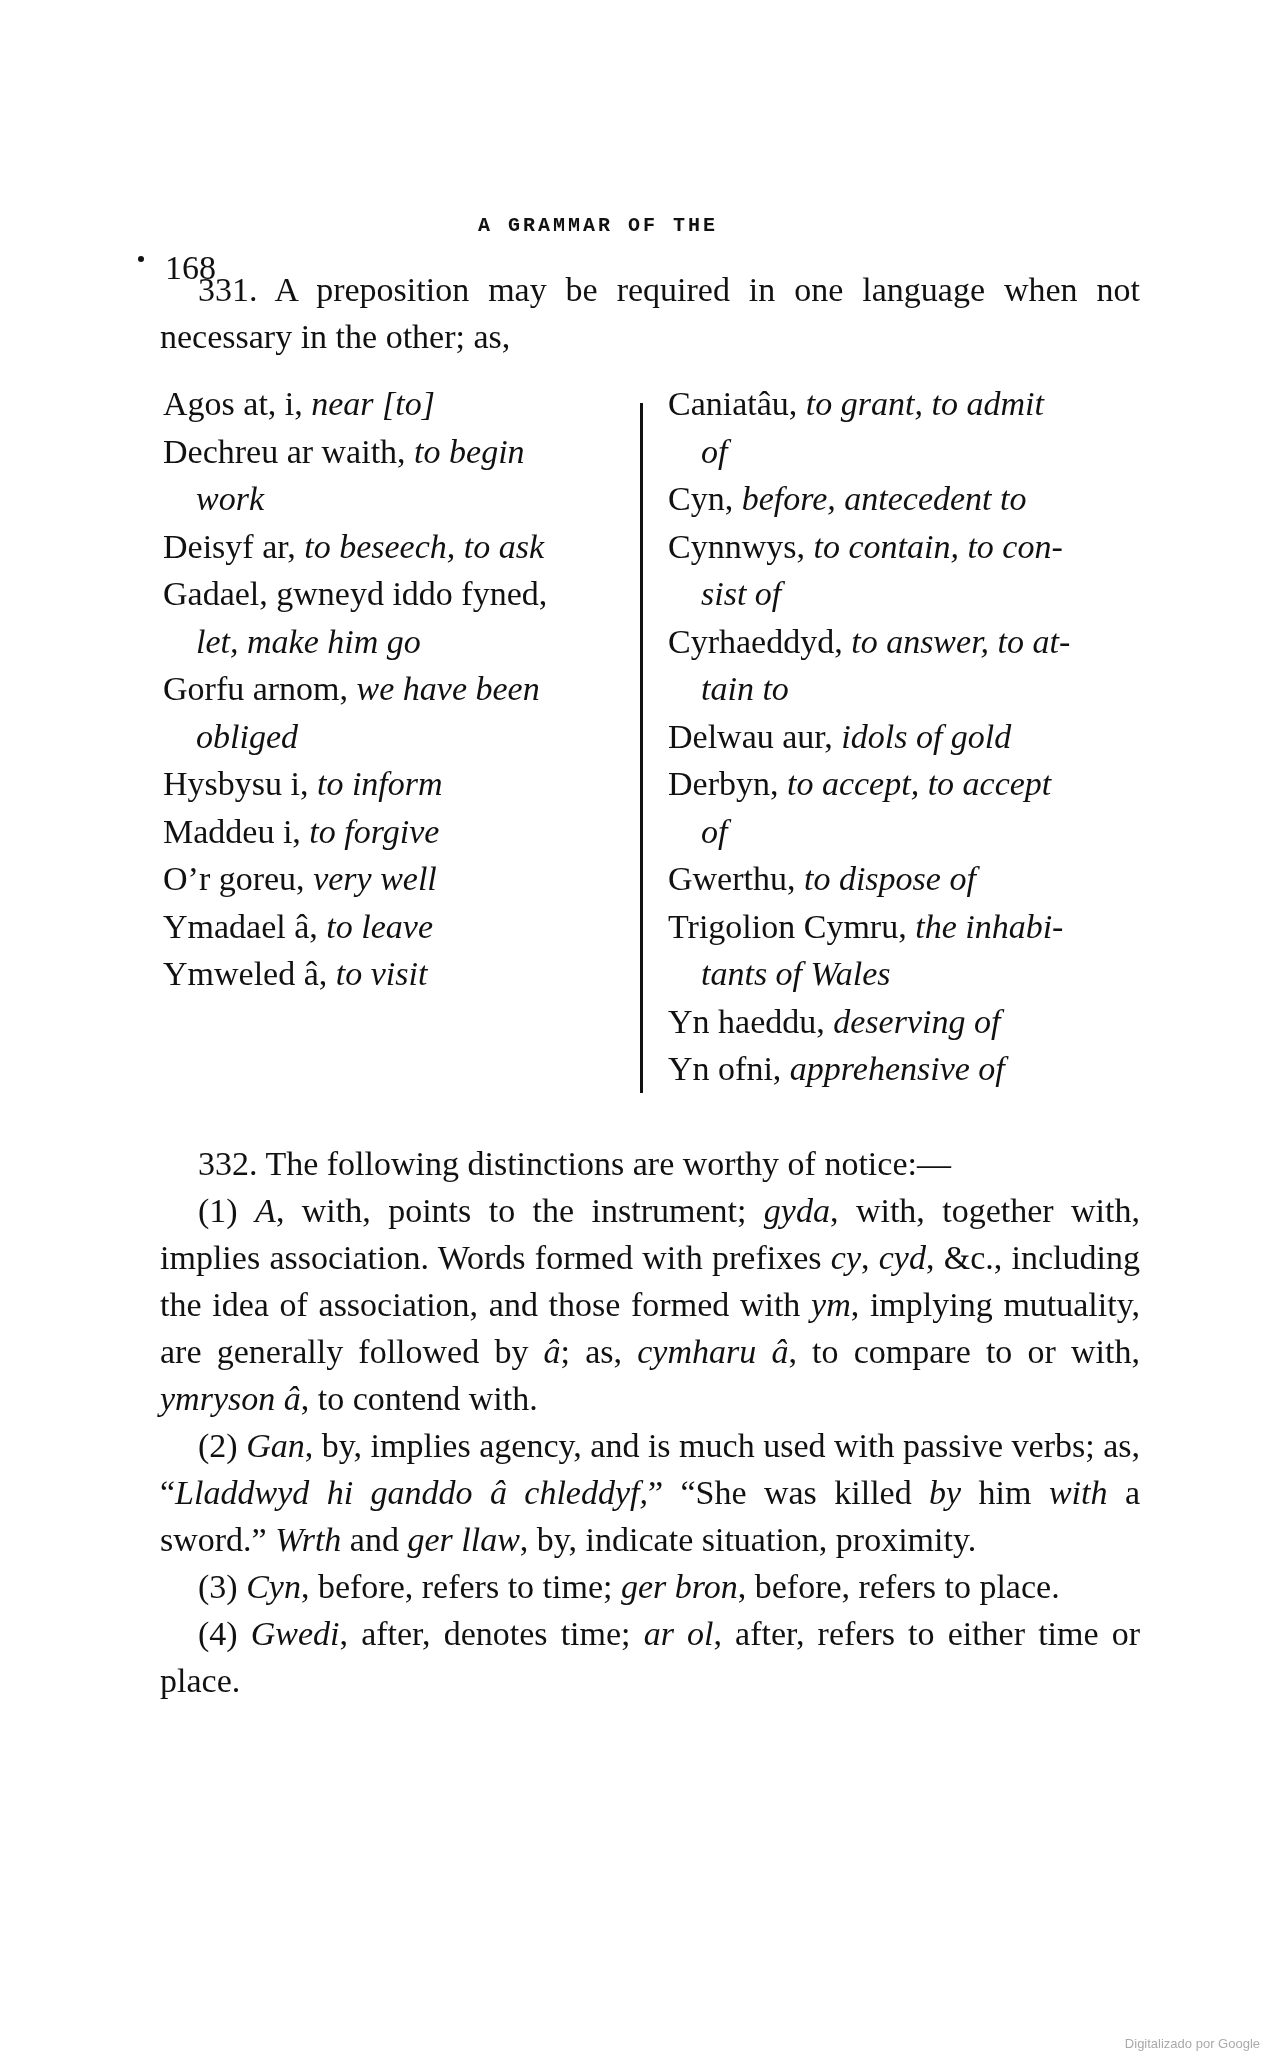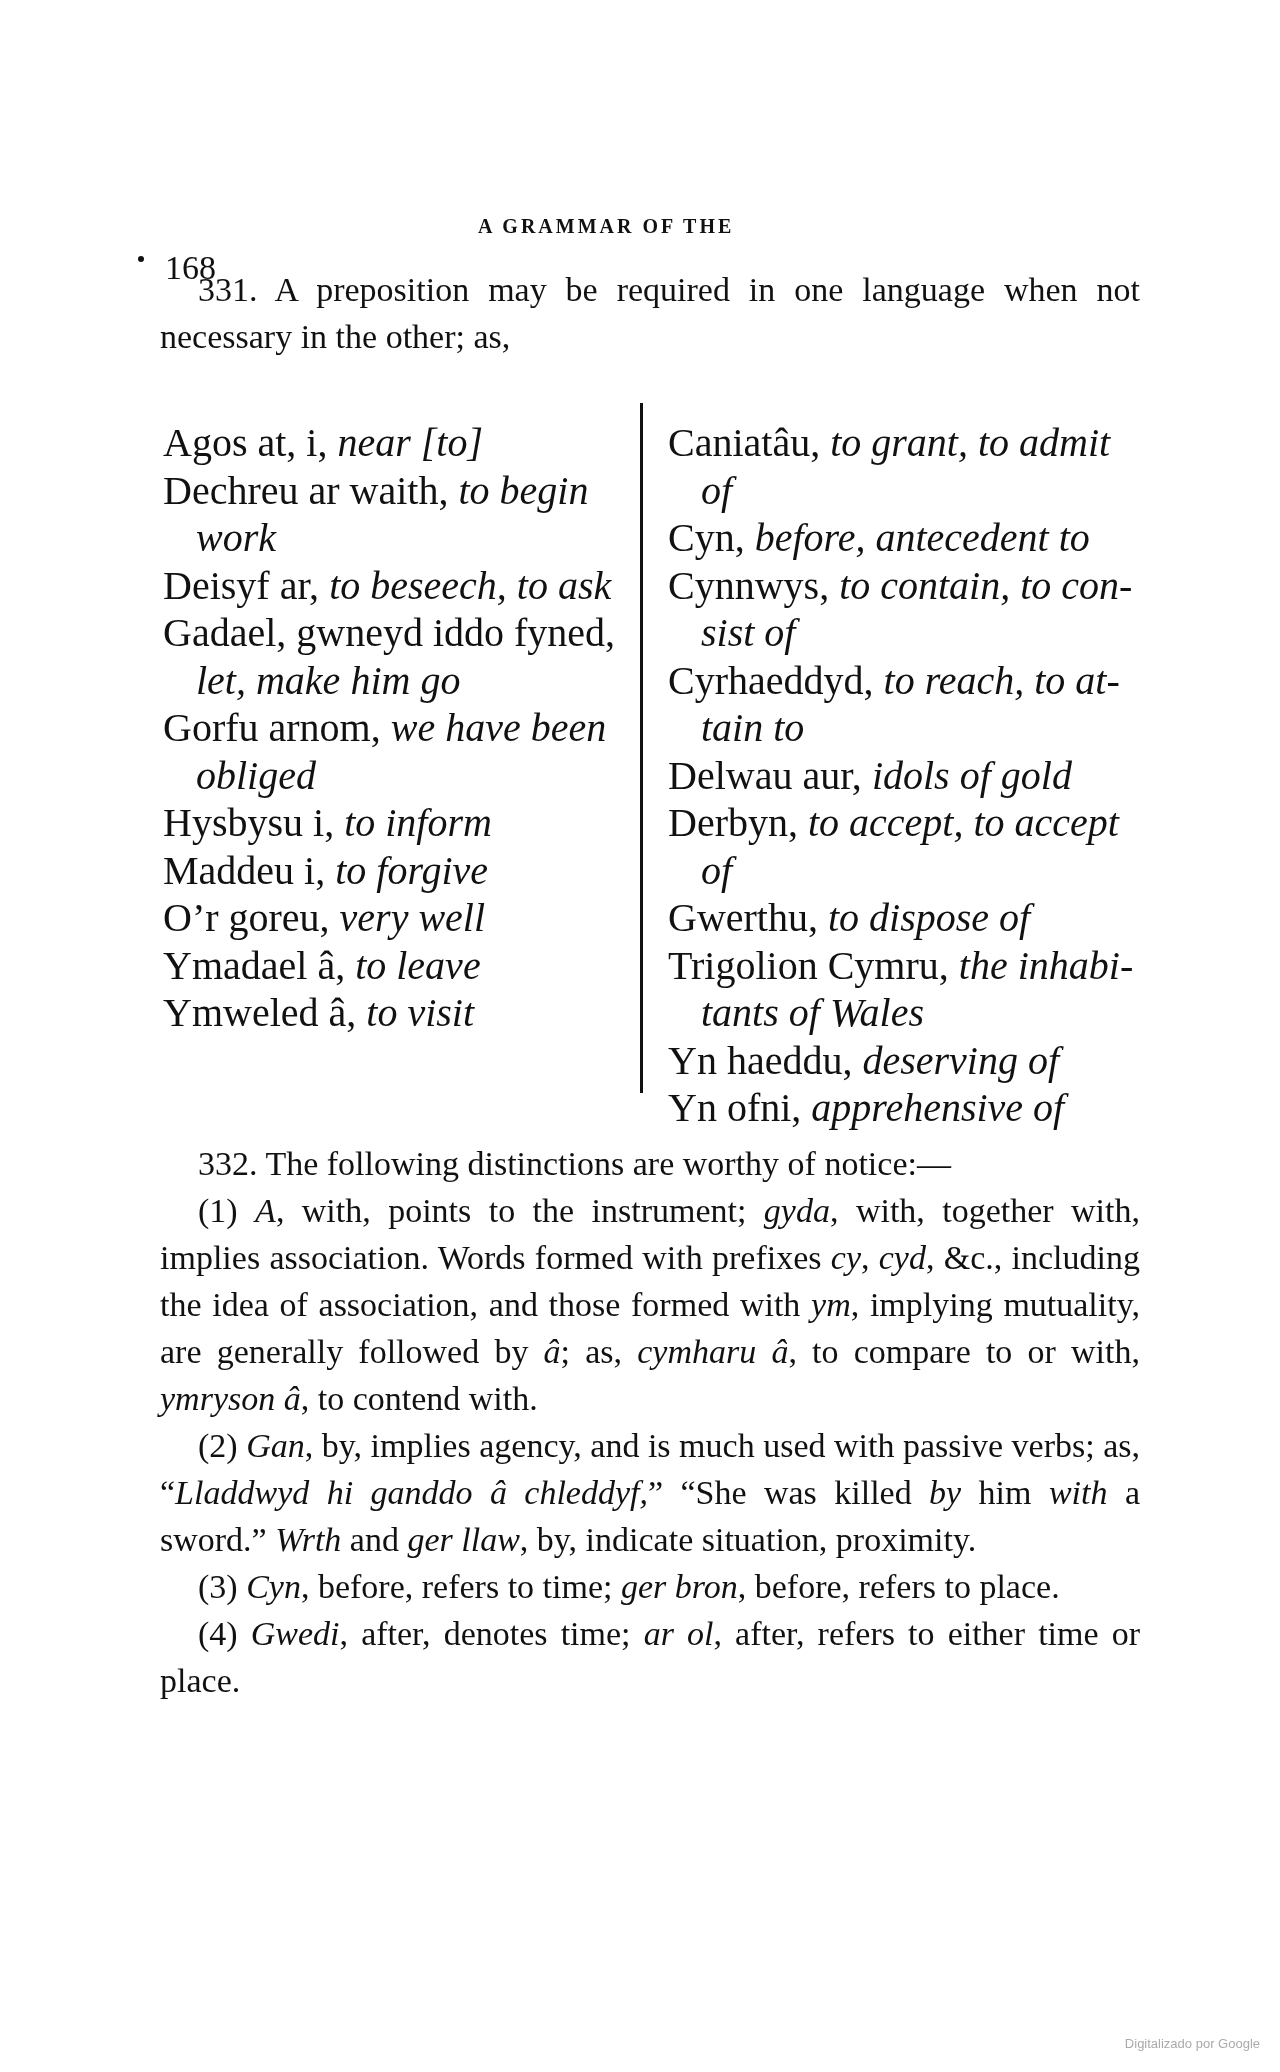--- a/index.html
+++ b/index.html
@@ -24,20 +24,21 @@
       margin-top: 44px;
     }
     .running-head {
       position: absolute;
       left: 478px;
       top: 214px;
       font-size: 20px;
       letter-spacing: 3px;
       font-weight: bold;
       line-height: 24px;
+      font-family: Liberation Mono, monospace;
     }
     .stray-dot {
       position: absolute;
       left: 138px;
       top: 256px;
       width: 6px;
       height: 6px;
       border-radius: 50%;
       background: #111;
     }
@@ -47,22 +48,22 @@
       width: 980px;
       font-size: 34px;
       line-height: 47px;
       text-align: justify;
     }
     .para p { margin: 0; }
     .indent { text-indent: 38px; }
     .p331 { top: 266px; }
     .col {
       position: absolute;
-      top: 419px;
-      font-size: 40px;
+      top: 380px;
+      font-size: 34px;
       line-height: 47.5px;
     }
     .col-left { left: 163px; width: 465px; }
     .col-right { left: 668px; width: 480px; }
     .entry { margin: 0; }
     .entry .cont { display: block; padding-left: 33px; }
     .divider {
       position: absolute;
       left: 640px;
       top: 403px;
@@ -108,21 +109,21 @@
       <p class="entry"><span>Maddeu i,</span> <i>to forgive</i></p>
       <p class="entry"><span>O’r goreu,</span> <i>very well</i></p>
       <p class="entry"><span>Ymadael â,</span> <i>to leave</i></p>
       <p class="entry"><span>Ymweled â,</span> <i>to visit</i></p>
     </div>
   <div class="divider"></div>
   <div class="col col-right" id="col-right">
       <p class="entry"><span>Caniatâu,</span> <i>to grant, to admit</i><i class="cont">of</i></p>
       <p class="entry"><span>Cyn,</span> <i>before, antecedent to</i></p>
       <p class="entry"><span>Cynnwys,</span> <i>to contain, to con-</i><i class="cont">sist of</i></p>
-      <p class="entry"><span>Cyrhaeddyd,</span> <i>to reach, to at-</i><i class="cont">tain to</i></p>
+      <p class="entry"><span>Cyrhaeddyd,</span> <i>to answer, to at-</i><i class="cont">tain to</i></p>
       <p class="entry"><span>Delwau aur,</span> <i>idols of gold</i></p>
       <p class="entry"><span>Derbyn,</span> <i>to accept, to accept</i><i class="cont">of</i></p>
       <p class="entry"><span>Gwerthu,</span> <i>to dispose of</i></p>
       <p class="entry"><span>Trigolion Cymru,</span> <i>the inhabi-</i><i class="cont">tants of Wales</i></p>
       <p class="entry"><span>Yn haeddu,</span> <i>deserving of</i></p>
       <p class="entry"><span>Yn ofni,</span> <i>apprehensive of</i></p>
     </div>
 
   <div class="para p332">
     <p class="indent">332. The following distinctions are worthy of notice:—</p>

